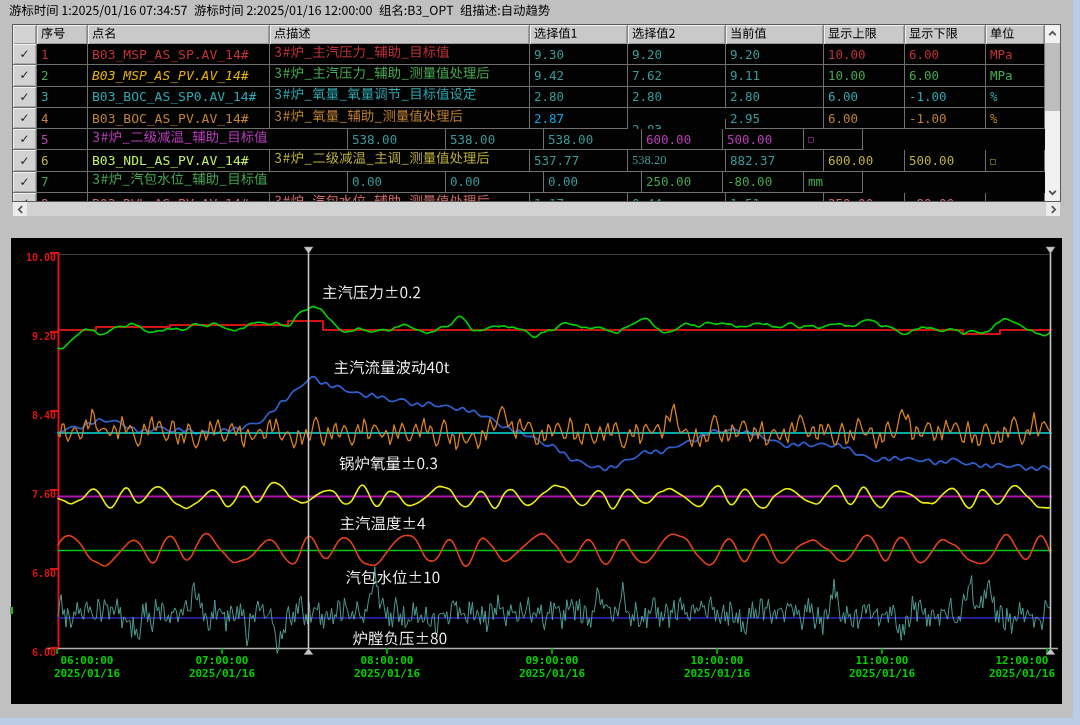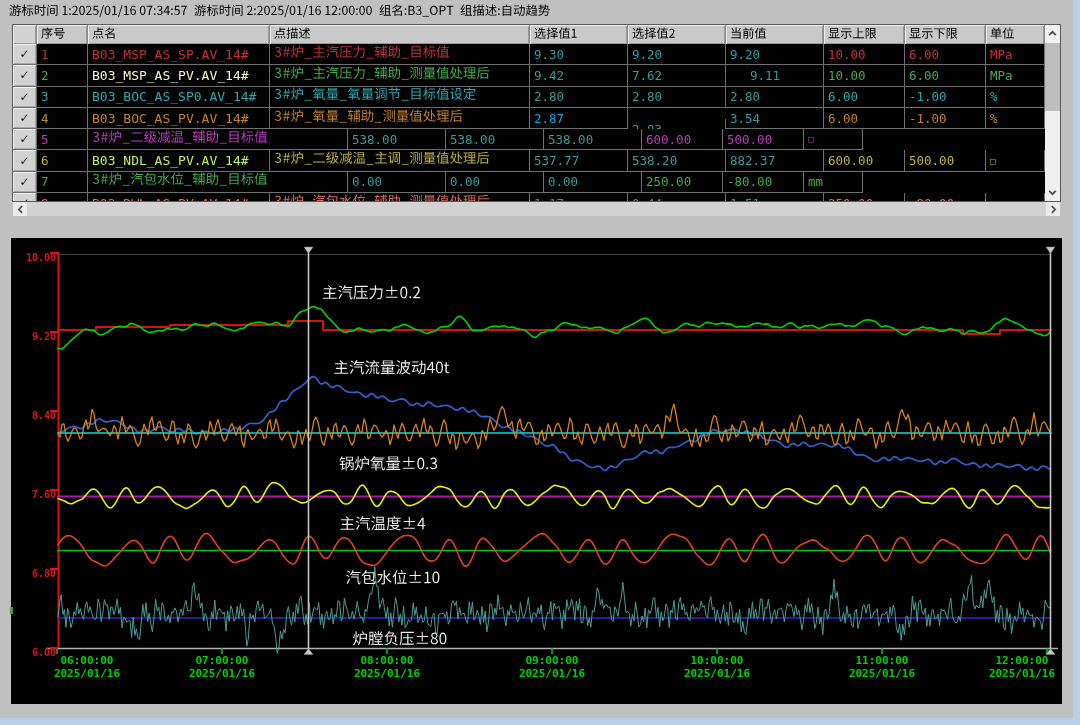--- a/index.html
+++ b/index.html
@@ -305,21 +305,21 @@
         <div class="tcell c-unit" style="width: 59px;">
           <span class="pad mono t-num" style="color: rgb(192, 50, 56);">MPa</span>
         </div>
       </div>
       <div class="trow body">
         <div class="tcell c-check" style="width: 24px;">✓</div>
         <div class="tcell c-idx" style="width: 51px;">
           <span class="pad mono t-num" style="color: rgb(70, 172, 82);">2</span>
         </div>
         <div class="tcell c-name" style="width: 182px;">
-          <span class="pad mono t-name" style="color: #fef9c3;">B03_MSP_AS_PV.AV_14#</span>
+          <span class="pad mono t-name" style="color: #eab308; font-style: italic;">B03_MSP_AS_PV.AV_14#</span>
         </div>
         <div class="tcell c-desc" style="width: 260px;">
           <span class="pad"><svg class="gtxt" width="216" height="15">
               <g transform="scale(0.0134)">
                 <path transform="translate(32.5 880)" d="M263 13C394 13 499 -65 499 -196C499 -297 430 -361 344 -382V-387C422 -414 474 -474 474 -563C474 -679 384 -746 260 -746C176 -746 111 -709 56 -659L105 -601C147 -643 198 -672 257 -672C334 -672 381 -626 381 -556C381 -477 330 -416 178 -416V-346C348 -346 406 -288 406 -199C406 -115 345 -63 257 -63C174 -63 119 -103 76 -147L29 -88C77 -35 149 13 263 13Z" fill="#46ac52"></path>
                 <path transform="translate(652.5 880)" d="M101 0H160L188 -229H336L309 0H369L396 -229H500V-292H404L425 -458H522V-521H432L458 -726H398L372 -521H223L249 -726H190L164 -521H62V-458H157L136 -292H40V-229H128ZM195 -292 216 -458H365L344 -292Z" fill="#46ac52"></path>
                 <path transform="translate(1240 880)" d="M90 -635C85 -556 70 -453 46 -391L103 -368C129 -438 144 -547 146 -628ZM361 -665C347 -602 318 -512 295 -456L344 -434C369 -486 399 -571 427 -638ZM196 -835V-494C196 -309 180 -118 34 30C50 41 75 66 86 82C172 -3 217 -102 241 -206C280 -158 330 -94 353 -60L402 -114C380 -141 288 -248 255 -284C264 -353 266 -424 266 -494V-835ZM594 -811C630 -766 669 -708 686 -667H535L460 -668V-374C460 -244 448 -81 342 34C359 44 390 69 402 84C508 -30 532 -202 535 -340H855V-274H929V-667H688L753 -699C735 -737 696 -795 658 -838ZM855 -408H535V-599H855Z" fill="#46ac52"></path>
                 <path transform="translate(2270.5 880)" d="M13 140H545V80H13Z" fill="#46ac52"></path>
                 <path transform="translate(2860 880)" d="M374 -795C435 -750 505 -686 545 -640H103V-567H459V-347H149V-274H459V-27H56V46H948V-27H540V-274H856V-347H540V-567H897V-640H572L620 -675C580 -722 499 -790 435 -836Z" fill="#46ac52"></path>
                 <path transform="translate(3860 880)" d="M426 -576V-512H872V-576ZM97 -766C155 -735 229 -687 266 -655L310 -715C273 -746 197 -791 140 -820ZM37 -491C96 -463 173 -420 213 -392L254 -454C214 -482 136 -523 78 -547ZM69 10 134 59C186 -30 247 -149 293 -250L236 -298C184 -190 116 -64 69 10ZM461 -840C424 -729 360 -620 285 -550C302 -540 332 -517 345 -504C384 -545 423 -597 456 -656H959V-722H491C506 -754 520 -787 532 -821ZM333 -429V-361H770C774 -95 787 81 893 82C949 81 963 36 969 -82C954 -92 934 -110 920 -126C918 -47 914 12 900 12C848 12 842 -180 842 -429Z" fill="#46ac52"></path>
@@ -338,21 +338,21 @@
               </g>
             </svg></span>
         </div>
         <div class="tcell c-sel1" style="width: 98px;">
           <span class="pad mono t-num" style="color: rgb(58, 155, 155);">9.42</span>
         </div>
         <div class="tcell c-sel2" style="width: 98px;">
           <span class="pad mono t-num" style="color: rgb(58, 155, 155);">7.62</span>
         </div>
         <div class="tcell c-cur" style="width: 98px;">
-          <span class="pad mono t-num" style="color: rgb(58, 155, 155); margin-left: 20px;">9.11</span>
+          <span class="pad mono t-num" style="color: rgb(58, 155, 155);">9.11</span>
         </div>
         <div class="tcell c-hi" style="width: 81px;">
           <span class="pad mono t-num" style="color: rgb(70, 172, 82);">10.00</span>
         </div>
         <div class="tcell c-lo" style="width: 81px;">
           <span class="pad mono t-num" style="color: rgb(70, 172, 82);">6.00</span>
         </div>
         <div class="tcell c-unit" style="width: 59px;">
           <span class="pad mono t-num" style="color: rgb(70, 172, 82);">MPa</span>
         </div>
@@ -437,21 +437,21 @@
               </g>
             </svg></span>
         </div>
         <div class="tcell c-sel1" style="width: 98px;">
           <span class="pad mono t-num" style="color: #0ea5e9;">2.87</span>
         </div>
         <div class="tcell c-sel2" style="width: 98px; margin-top: 11px;">
           <span class="pad mono t-num" style="color: rgb(58, 155, 155);">2.83</span>
         </div>
         <div class="tcell c-cur" style="width: 98px;">
-          <span class="pad mono t-num" style="color: rgb(58, 155, 155);">3.54</span>
+          <span class="pad mono t-num" style="color: rgb(58, 155, 155);">2.95</span>
         </div>
         <div class="tcell c-hi" style="width: 81px;">
           <span class="pad mono t-num" style="color: rgb(194, 130, 50);">6.00</span>
         </div>
         <div class="tcell c-lo" style="width: 81px;">
           <span class="pad mono t-num" style="color: rgb(194, 130, 50);">-1.00</span>
         </div>
         <div class="tcell c-unit" style="width: 59px;">
           <span class="pad mono t-num" style="color: rgb(194, 130, 50);">%</span>
         </div>
@@ -530,21 +530,21 @@
                 <path transform="translate(13100 880)" d="M426 -612C407 -471 372 -356 324 -262C283 -330 250 -417 225 -528C234 -555 243 -583 252 -612ZM220 -836C193 -640 131 -451 52 -347C72 -337 99 -317 113 -305C139 -340 163 -382 185 -430C212 -334 245 -256 284 -194C218 -95 134 -25 34 23C53 34 83 64 96 81C188 34 267 -34 332 -127C454 17 615 49 787 49H934C939 27 952 -10 965 -29C926 -28 822 -28 791 -28C637 -28 486 -56 373 -192C441 -314 488 -470 510 -670L461 -684L446 -681H270C281 -725 291 -771 299 -817ZM615 -838V-102H695V-520C763 -441 836 -347 871 -285L937 -326C892 -398 797 -511 721 -594L695 -579V-838Z" fill="#c0b23e"></path>
                 <path transform="translate(14100 880)" d="M476 -540H629V-411H476ZM694 -540H847V-411H694ZM476 -728H629V-601H476ZM694 -728H847V-601H694ZM318 -22V47H967V-22H700V-160H933V-228H700V-346H919V-794H407V-346H623V-228H395V-160H623V-22ZM35 -100 54 -24C142 -53 257 -92 365 -128L352 -201L242 -164V-413H343V-483H242V-702H358V-772H46V-702H170V-483H56V-413H170V-141C119 -125 73 -111 35 -100Z" fill="#c0b23e"></path>
                 <path transform="translate(15100 880)" d="M151 -750V-491C151 -336 140 -122 32 30C50 40 82 66 95 82C210 -81 227 -324 227 -491H954V-563H227V-687C456 -702 711 -729 885 -771L821 -832C667 -793 388 -764 151 -750ZM312 -348V81H387V29H802V79H881V-348ZM387 -41V-278H802V-41Z" fill="#c0b23e"></path>
               </g>
             </svg></span>
         </div>
         <div class="tcell c-sel1" style="width: 98px;">
           <span class="pad mono t-num" style="color: rgb(58, 155, 155);">537.77</span>
         </div>
         <div class="tcell c-sel2" style="width: 98px;">
-          <span class="pad mono t-num" style="color: rgb(58, 155, 155);">538.20</span>
+          <span class="pad mono t-num" style="color: rgb(58, 155, 155); font-family: Liberation Serif, serif;">538.20</span>
         </div>
         <div class="tcell c-cur" style="width: 98px;">
           <span class="pad mono t-num" style="color: rgb(58, 155, 155);">882.37</span>
         </div>
         <div class="tcell c-hi" style="width: 81px;">
           <span class="pad mono t-num" style="color: rgb(192, 178, 62);">600.00</span>
         </div>
         <div class="tcell c-lo" style="width: 81px;">
           <span class="pad mono t-num" style="color: rgb(192, 178, 62);">500.00</span>
         </div>

